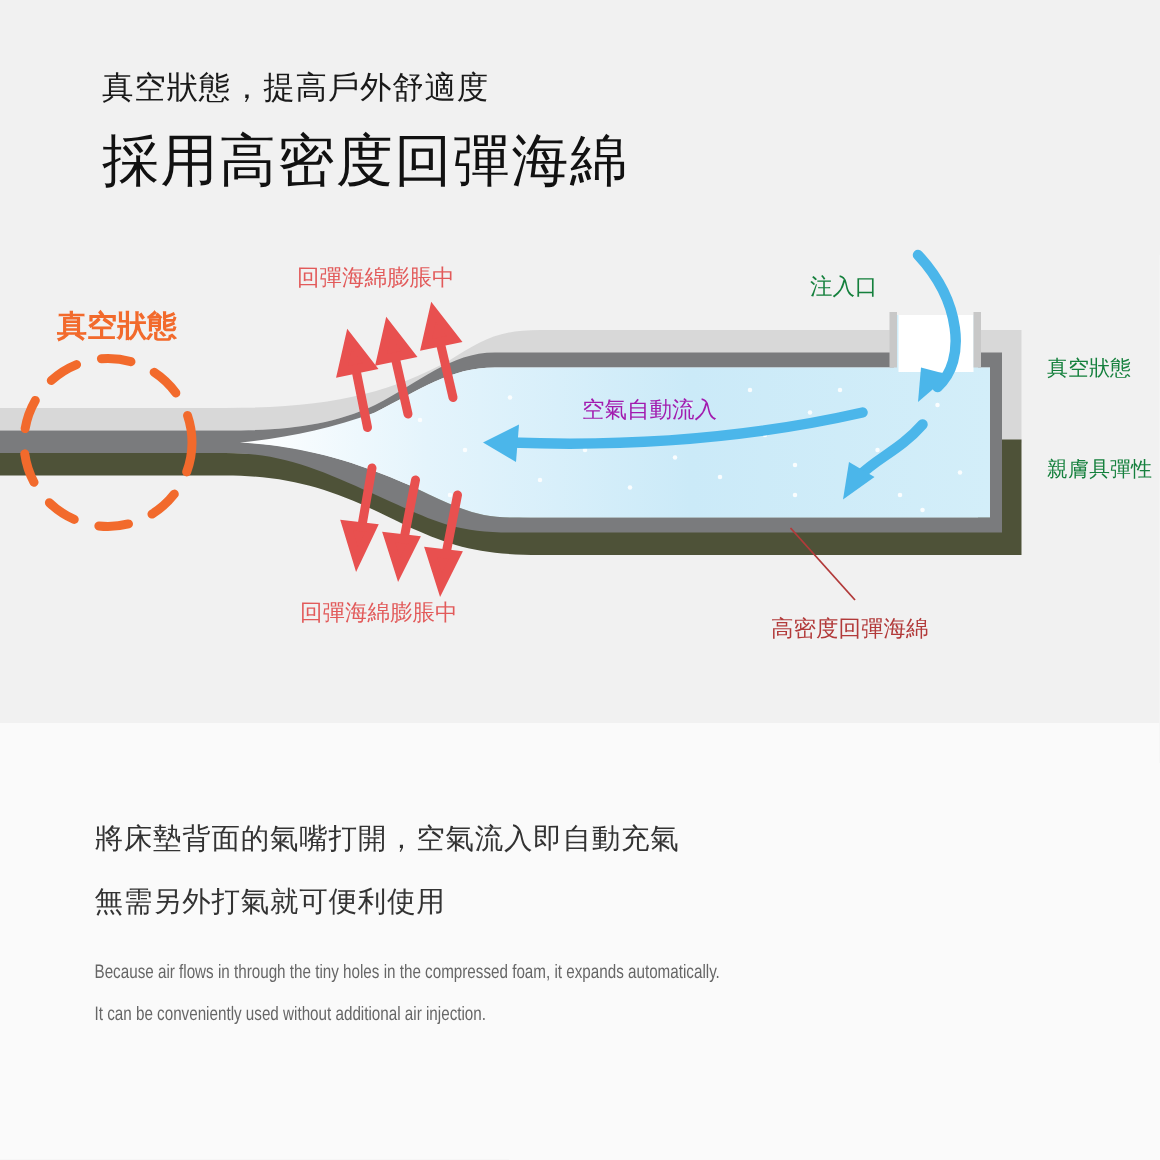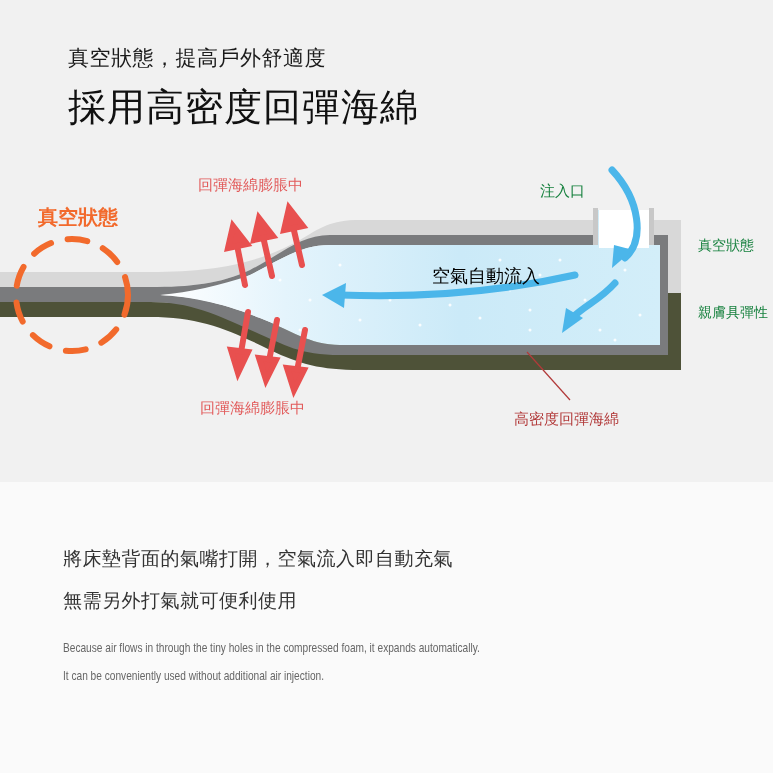--- a/index.html
+++ b/index.html
@@ -6,21 +6,21 @@
   body { width:773px; height:773px; position:relative; overflow:hidden; background:#f9f9f9; font-family:"DejaVu Sans", sans-serif; }
   .top { position:absolute; left:0; top:0; width:773px; height:482px; background:#f1f1f1; }
   .bottom { position:absolute; left:0; top:482px; width:773px; height:291px; background:#fafafa; }
   .subtitle { position:absolute; left:68px; top:44px; font-size:21px; color:#1a1a1a; letter-spacing:0.5px; white-space:nowrap; }
   .title { position:absolute; left:68px; top:82px; font-size:38px; font-weight:normal; color:#111; letter-spacing:1px; white-space:nowrap; }
   .diagram { position:absolute; left:0; top:0; }
   .lbl { position:absolute; white-space:nowrap;text-align:center; }
   .lbl-red { color:#e25a5a; font-size:15px; }
   .lbl-orange { color:#f26a2c; font-size:20px; font-weight:bold; }
   .lbl-dark { color:#15803d; font-size:15px; }
-  .lbl-blue { color:#000000; font-size:18px;margin-left:44px; }
+  .lbl-blue { color:#a21caf; font-size:15px; }
   .lbl-maroon { color:#b23a3a; font-size:15px; }
   .desc1 { position:absolute; left:63px; top:546px; font-size:19px; color:#333; letter-spacing:0.5px; white-space:nowrap; }
   .desc2 { position:absolute; left:63px; top:588px; font-size:19px; color:#333; letter-spacing:0.5px; white-space:nowrap; }
   .en1 { position:absolute; left:63px; top:640px; font-size:13px; color:#666; font-family:"Liberation Sans Narrow","Liberation Sans", sans-serif; transform:scaleX(0.78); transform-origin:left top; white-space:nowrap; }
   .en2 { position:absolute; left:63px; top:668px; font-size:13px; color:#666; font-family:"Liberation Sans", sans-serif; transform:scaleX(0.78); transform-origin:left top; white-space:nowrap; }
 </style>
 </head>
 <body>
 
 <div class="top"></div>

